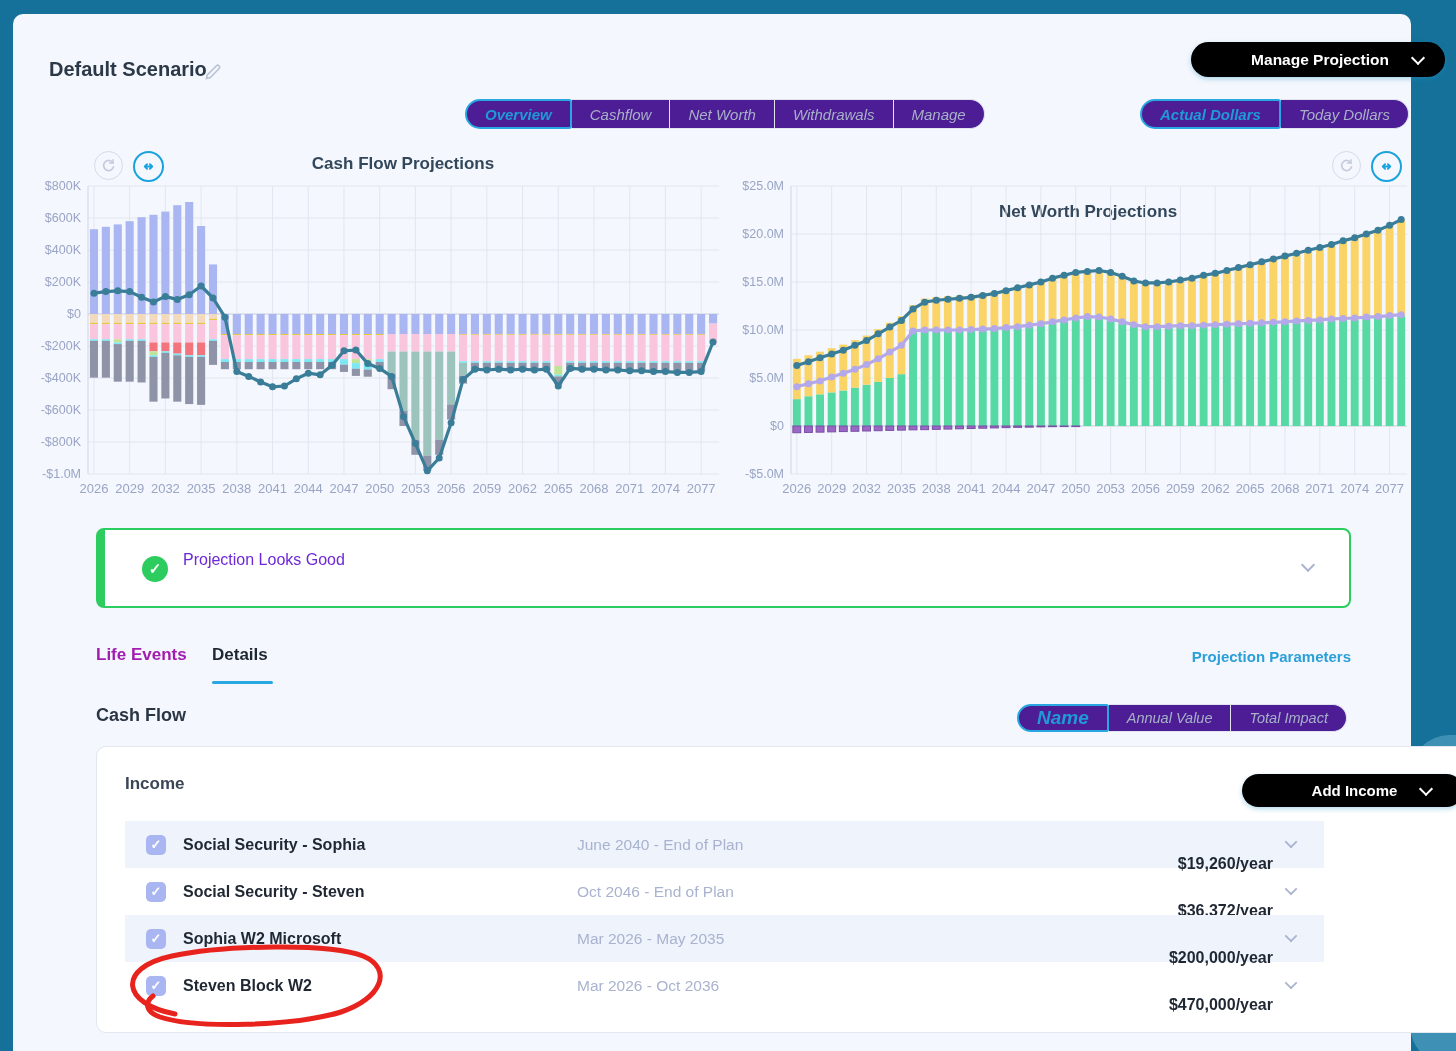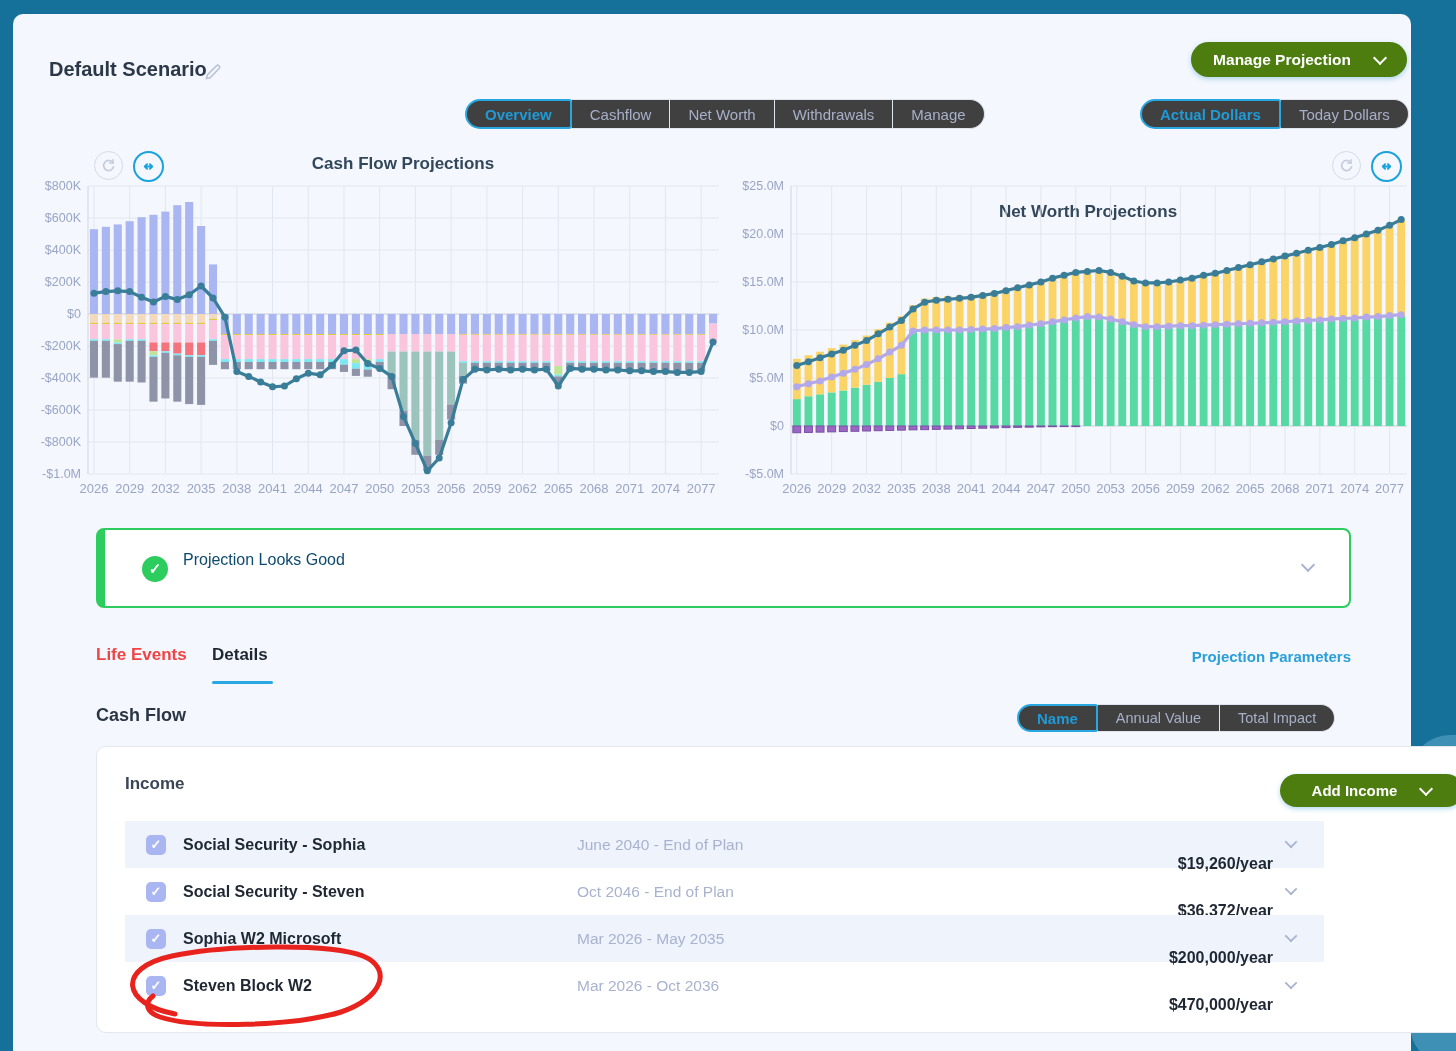--- a/index.html
+++ b/index.html
@@ -5,45 +5,45 @@
   html,body{margin:0;padding:0;}
   body{width:1456px;height:1051px;position:relative;overflow:hidden;background:#15719a;
        font-family:"Liberation Sans",sans-serif;-webkit-font-smoothing:antialiased;}
   .stage{position:absolute;inset:0;}
   .strip-blob{position:absolute;right:0;top:735px;width:46px;height:330px;
        background:rgba(140,205,233,0.35);border-radius:40px 0 0 40px;}
   .card{position:absolute;left:13px;top:14px;width:1398px;height:1037px;
        background:#f4f7fd;border-radius:10px 10px 0 0;}
   .title{position:absolute;left:36px;top:44px;font-size:20px;font-weight:700;color:#2b3847;}
   .pencil{position:absolute;left:190px;top:48px;width:20px;height:20px;color:#b9c2d4;}
-  .btn-cyan{position:absolute;background:#4d7c0f;color:#fff;font-weight:700;
+  .btn-cyan{position:absolute;background:#000000;color:#fff;font-weight:700;
        border-radius:18px;display:flex;align-items:center;justify-content:center;gap:24px;
-       box-shadow:0 2px 5px rgba(34,150,200,.35);cursor:pointer;}
+       box-shadow:0 2px 5px rgba(34,150,200,.35);cursor:pointer;padding-left:38px;}
   .chev{width:8px;height:8px;border-right:2.4px solid currentColor;border-bottom:2.4px solid currentColor;
        transform:rotate(45deg);display:inline-block;margin-top:-4px;}
   .chev.gray{border-color:#a9b3cf;}
   .seg{position:absolute;display:flex;height:30px;}
-  .seg .opt{background:#404040;border:1px solid #e0e4ef;border-left-width:0;color:#a8b0c8;
+  .seg .opt{background:#4c1d95;border:1px solid #e0e4ef;border-left-width:0;color:#a8b0c8;
        font-size:15px;font-weight:500;display:flex;align-items:center;justify-content:center;
-       padding:0 18px;cursor:pointer;white-space:nowrap;}
+       padding:0 18px;cursor:pointer;white-space:nowrap;font-style:italic;}
   .seg .opt:first-child{border-left-width:1px;border-radius:15px 0 0 15px;}
   .seg .opt:last-child{border-radius:0 15px 15px 0;}
   .seg .opt.active{border:2px solid #29a7e1;color:#1f9ad6;font-weight:700;border-radius:15px 3px 3px 15px;}
   .chart-title{position:absolute;text-align:center;font-size:17px;font-weight:700;color:#33475b;}
   .icon-circle{position:absolute;width:27px;height:27px;border-radius:50%;display:flex;
        align-items:center;justify-content:center;cursor:pointer;background:transparent;}
   .icon-circle.muted{border:1.6px solid #d4dae6;color:#c4cbdb;}
   .icon-circle.blue{border:2px solid #19a2dd;color:#19a2dd;}
   .banner{position:absolute;left:96px;top:528px;width:1255px;height:80px;background:#fff;
        border:2px solid #2dcc5e;border-left:9px solid #2dcc5e;border-radius:8px;box-sizing:border-box;}
   .banner-check{position:absolute;left:37px;top:26px;width:26px;height:26px;border-radius:50%;
        background:#2dcc5e;color:#fff;display:flex;align-items:center;justify-content:center;
        font-size:15px;font-weight:700;}
   .banner-text{position:absolute;left:78px;top:0;height:60px;display:flex;align-items:center;
-       font-size:16px;font-weight:500;color:#0c4a6e;}
+       font-size:16px;font-weight:500;color:#6d28d9;}
   .banner-chev{position:absolute;right:36px;top:34px;color:#a9b3cf;}
   .subtab{position:absolute;font-size:17px;font-weight:700;cursor:pointer;}
   .underline{position:absolute;background:#29a7e1;border-radius:2px;}
   .link-blue{position:absolute;font-size:15px;font-weight:700;color:#2a9fd8;cursor:pointer;text-align:right;}
   .h-cashflow{position:absolute;left:96px;top:705px;font-size:18px;font-weight:700;color:#2b3644;}
   .income-card{position:absolute;left:96px;top:746px;width:1396px;height:287px;background:#fff;
        border:1px solid #e2e7f0;border-radius:10px;box-sizing:border-box;}
   .income-label{position:absolute;left:28px;top:27px;font-size:17px;font-weight:700;color:#3a4556;}
   .rows{position:absolute;left:28px;top:74px;width:1199px;}
   .row{position:relative;height:47px;display:flex;align-items:center;cursor:pointer;}
@@ -799,29 +799,29 @@
           <circle cx="656.566037735849" cy="137.6" r="3.5" fill="#b3a8ea"></circle>
           <circle cx="668.188679245283" cy="136.64" r="3.5" fill="#b3a8ea"></circle>
         </svg></div>
 
     <div class="banner" style="left:83px;top:514px;">
       <div class="banner-check">✓</div>
       <div class="banner-text">Projection Looks Good</div>
       <span class="chev gray banner-chev"></span>
     </div>
 
-    <div class="subtab" style="left:83px;top:631px;color:#ef4444;">Life Events</div>
+    <div class="subtab" style="left:83px;top:631px;color:#a21caf;">Life Events</div>
     <div class="subtab" style="left:199px;top:631px;color:#1f2733;">Details</div>
     <div class="underline" style="left:199px;top:667px;width:61px;height:3px;"></div>
     <div class="link-blue" style="left:1137px;top:634px;width:201px;text-align:right;">Projection Parameters</div>
 
     <div class="h-cashflow" style="left:83px;top:691px;">Cash Flow</div>
 
     <div class="seg" style="left:1004px;top:690px;height:28px;">
-      <div class="opt active" style="font-size:15px;">Name</div>
+      <div class="opt active" style="font-size:19px;">Name</div>
       <div class="opt" style="font-size:14.5px;">Annual Value</div>
       <div class="opt" style="font-size:14.5px;">Total Impact</div>
     </div>
 
     <div class="income-card" style="left:83px;top:732px;">
       <div class="income-label">Income</div>
       <div class="btn-cyan" style="right:28px;left:auto;top:27px;width:183px;height:33px;font-size:15px;border-radius:17px;">
         <span>Add Income</span>
         <span class="chev"></span>
       </div>

